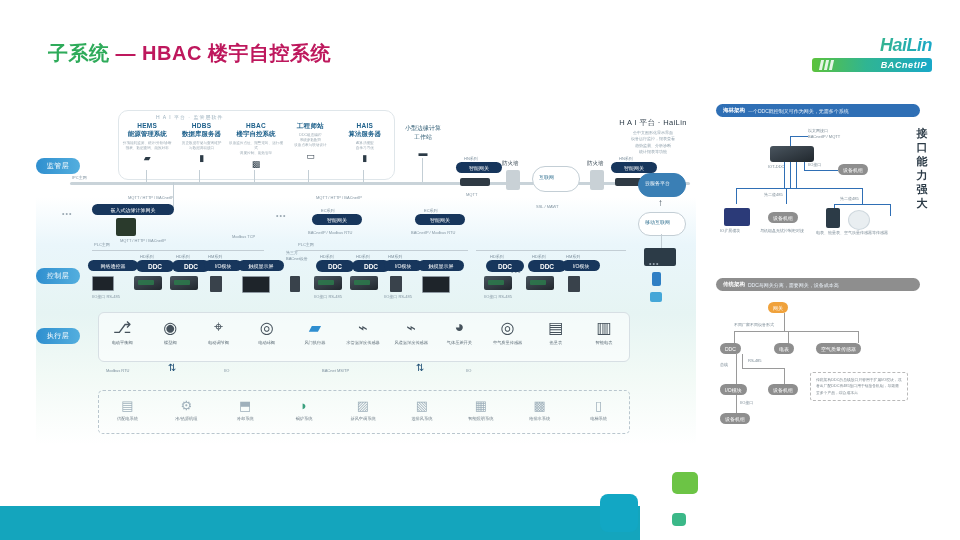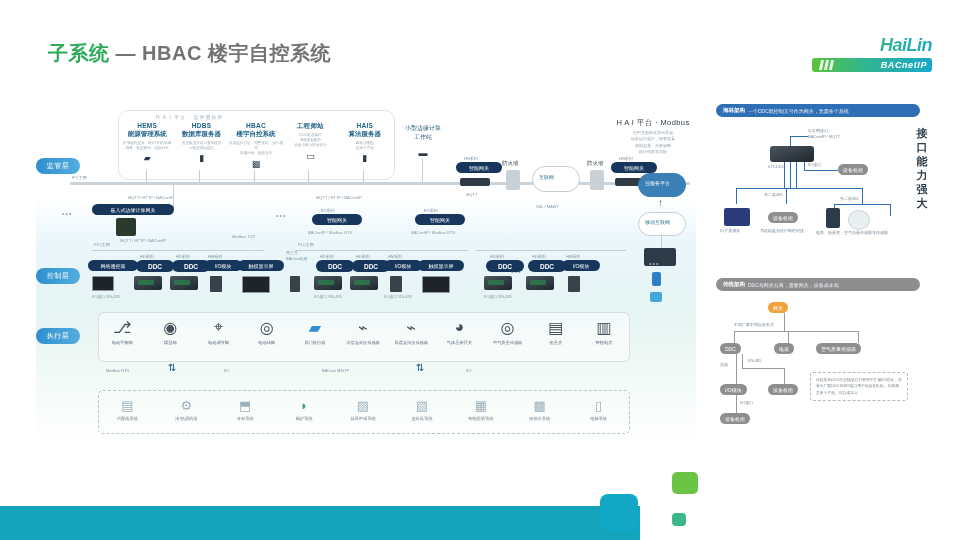--- a/index.html
+++ b/index.html
@@ -7,21 +7,21 @@
     width:960px;height:540px;overflow:hidden;position:relative;
     background:#ffffff;
     font-family:"Liberation Sans","DejaVu Sans",sans-serif;
     color:#333;
   }
   .slide{position:absolute;inset:0;}
 
   
   .title{position:absolute;left:48px;top:40px;font-size:20px;font-weight:bold;letter-spacing:.5px;white-space:nowrap;}
   .title .t1{color:#2eab5a;margin-top:34px;}
-  .title .t2{color:#737373;}
+  .title .t2{color:#be185d;}
   .logo{position:absolute;right:28px;top:34px;width:120px;height:44px;}
   .logo .lw{font-size:18px;font-weight:bold;font-style:italic;letter-spacing:-.5px;
     background:linear-gradient(90deg,#5cc23b 0%,#3fb97a 40%,#19a8c8 100%);
     -webkit-background-clip:text;background-clip:text;color:transparent;line-height:22px;text-align:right;}
   .logo .lbar{margin-top:2px;height:14px;border-radius:3px;
     background:linear-gradient(90deg,#5cc23b 0%,#30b592 45%,#19a8c8 100%);
     display:flex;align-items:center;justify-content:flex-end;padding-right:5px;}
   .logo .lbar span{font-size:9px;font-weight:bold;font-style:italic;color:#fff;letter-spacing:.6px;}
   .logo .lbar .stripes{position:absolute;left:8px;top:26px;display:flex;gap:2px;}
   .logo .lbar .stripes i{display:block;width:3px;height:10px;background:#ffffff;opacity:.85;transform:skewX(-12deg);}
@@ -204,21 +204,21 @@
       </div>
     </div>
 
     <div class="edge-ws">
       <div class="nm" style="white-space: pre-line;">小型边缘计算
 工作站</div>
       <div class="ic">▬</div>
     </div>
 
     <div class="hai-cloud">
-      <div class="ttl">H A I 平台 · Modbus</div>
+      <div class="ttl">H A I 平台 · HaiLin</div>
       <div class="ds" style="white-space: pre-line;">全中文图形化显示界面
 设备运行监控，报表查看
 趋势监测、分析诊断
 统计报表等功能</div>
     </div>
 
     <div class="bus" style="left:34px;top:82px;width:620px;"></div>
     <div class="buslabel" style="left:36px;top:75px">IPC主网</div>
     <div class="buslabel" style="left:630px;top:75px">IPC主网</div>
 

